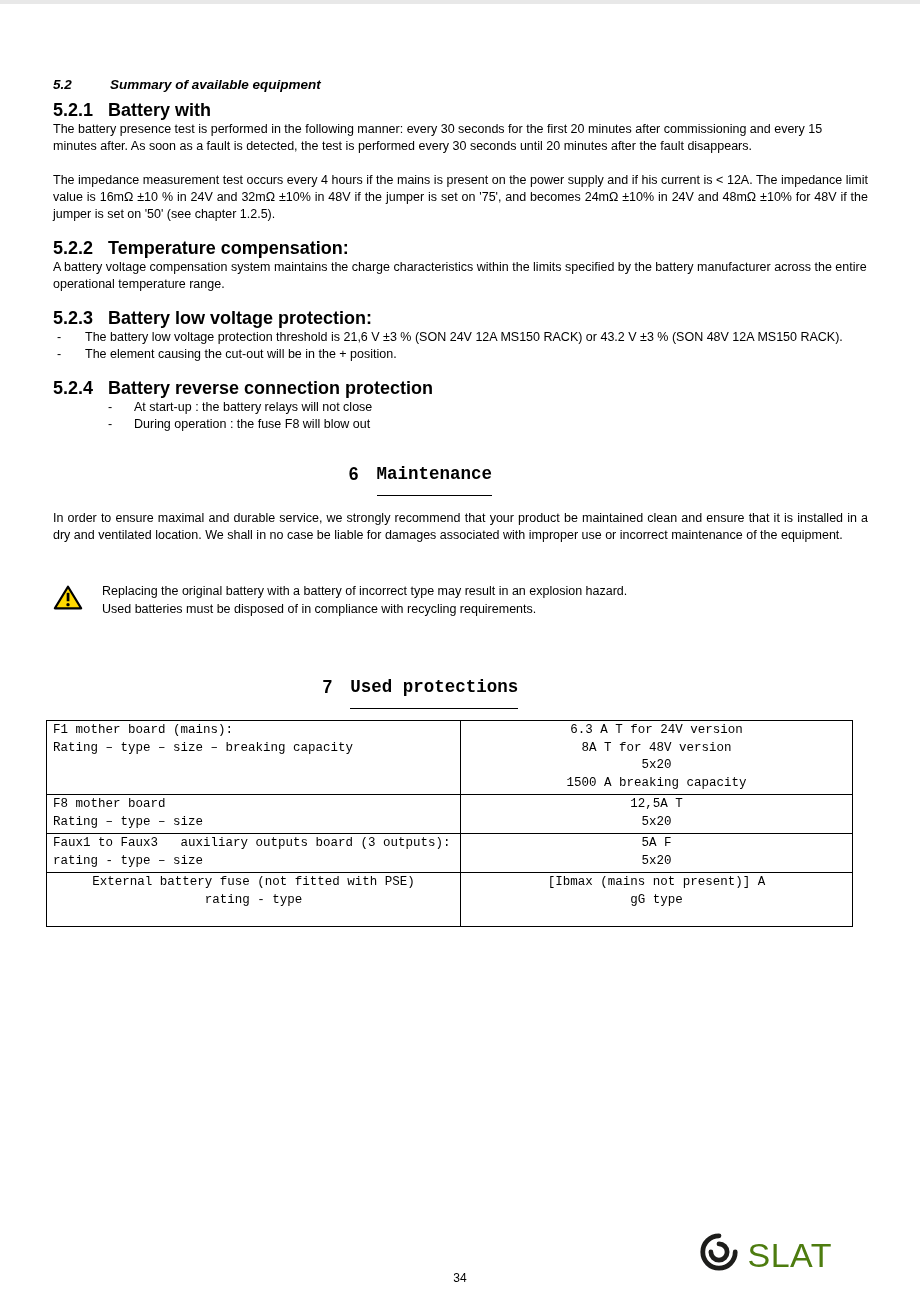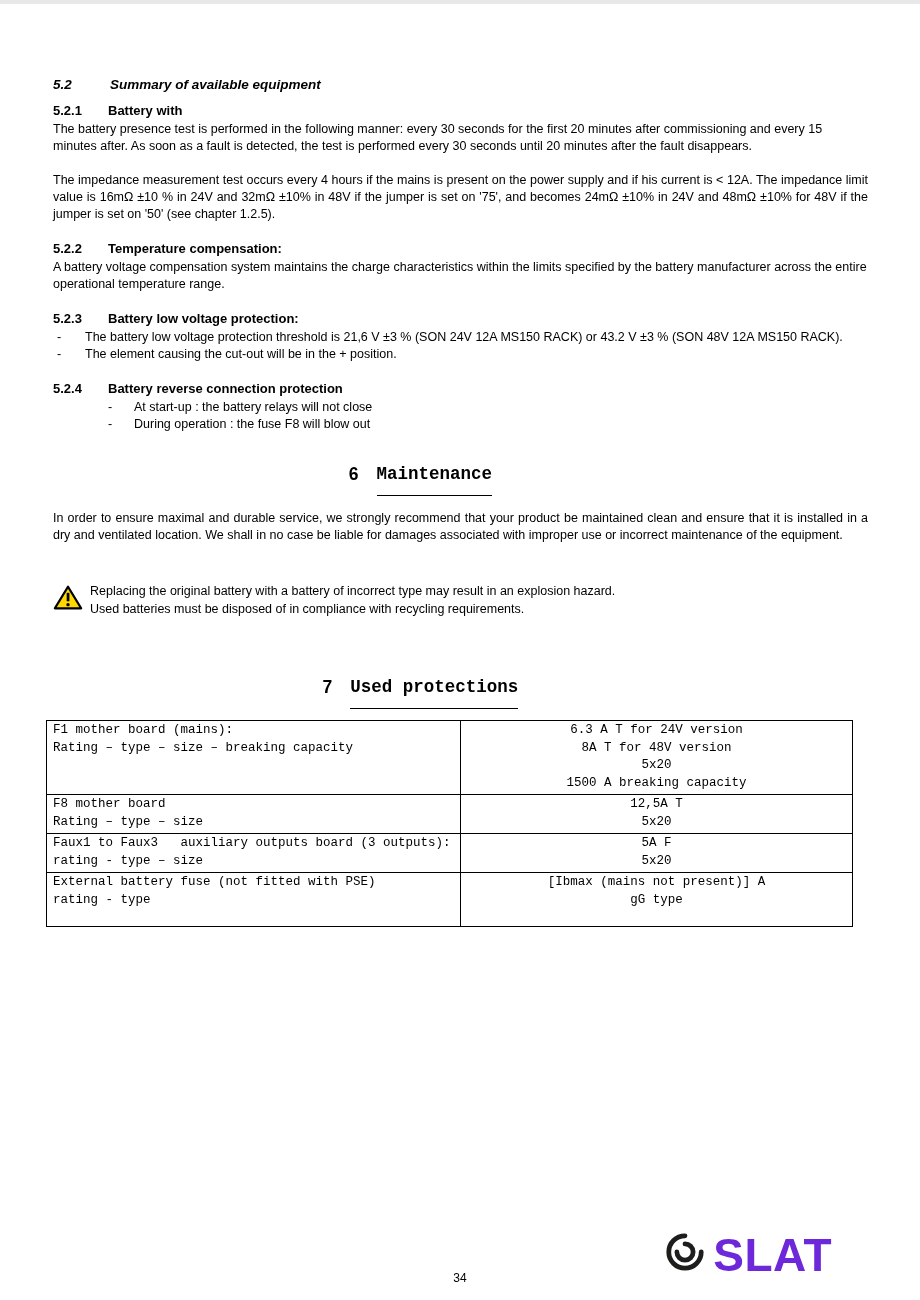--- a/index.html
+++ b/index.html
@@ -23,21 +23,21 @@
     display: flex;
     font-size: 13.5px;
     font-weight: bold;
     font-style: italic;
     margin-bottom: 9px;
   }
   .h-sub .h-num { width: 57px; flex: none; }
 
   .h-min {
     display: flex;
-    font-size: 13px;
+    font-size: 18px;
     font-weight: bold;
     margin: 4px 0 2px 0;
   }
   .h-min .h-num { width: 55px; flex: none; }
 
   .h-big {
     display: flex;
     justify-content: center;
     gap: 18px;
     font-size: 17.5px;
@@ -54,64 +54,64 @@
 
   
   .bullets { margin-bottom: 17px; }
   .bullet { display: flex; }
   .bullet .dash { width: 32px; flex: none; padding-left: 4px; }
   .bullet .btext { flex: 1; }
   .bullets.inner { margin-left: 52px; margin-bottom: 0; }
   .bullets.inner .dash { width: 29px; padding-left: 3px; }
 
   
-  .warning { display: flex; gap: 7px; margin-top: 38px; align-items: flex-start; }
+  .warning { display: flex; gap: 19px; margin-top: 38px; align-items: flex-start; }
   .warning .w-icon { flex: none; margin-top: 2px; }
   .warning .w-text { flex: 1; line-height: 18px; }
 
   
   table.fuse {
     border-collapse: collapse;
     width: 806px;
     margin-left: -7px;
     table-layout: fixed;
     font-size: 12.5px;
   }
   table.fuse td {
     border: 1px solid #000;
     padding: 1px 6px 2px 6px;
     vertical-align: top;
     line-height: 17.5px;
     font-family: Liberation Mono, monospace;
   }
   table.fuse td .cell-line { white-space: pre-wrap; }
   table.fuse td.right { text-align: center; }
-  table.fuse tr.tall td { height: 54px; }
+  table.fuse tr.tall td { height: 54px; text-align: center; }
 
   
   .page-number {
     position: absolute;
     left: 0; right: 0;
     bottom: 17px;
     text-align: center;
     font-size: 12px;
   }
   .logo {
     position: absolute;
     right: 88px;
     bottom: 26px;
     display: flex;
     align-items: center;
     gap: 7px;
   }
   .logo .logo-text {
-    font-size: 46px;
-    font-weight: bold;
+    font-size: 34px;
+    font-weight: normal;
     letter-spacing: 0.5px;
-    color: #6d28d9;
+    color: #4d7c0f;
     line-height: 1;
   }
 </style>
 </head>
 <body>
 
 <div class="page">
   <div class="content">
 
     <div class="h-sub">

